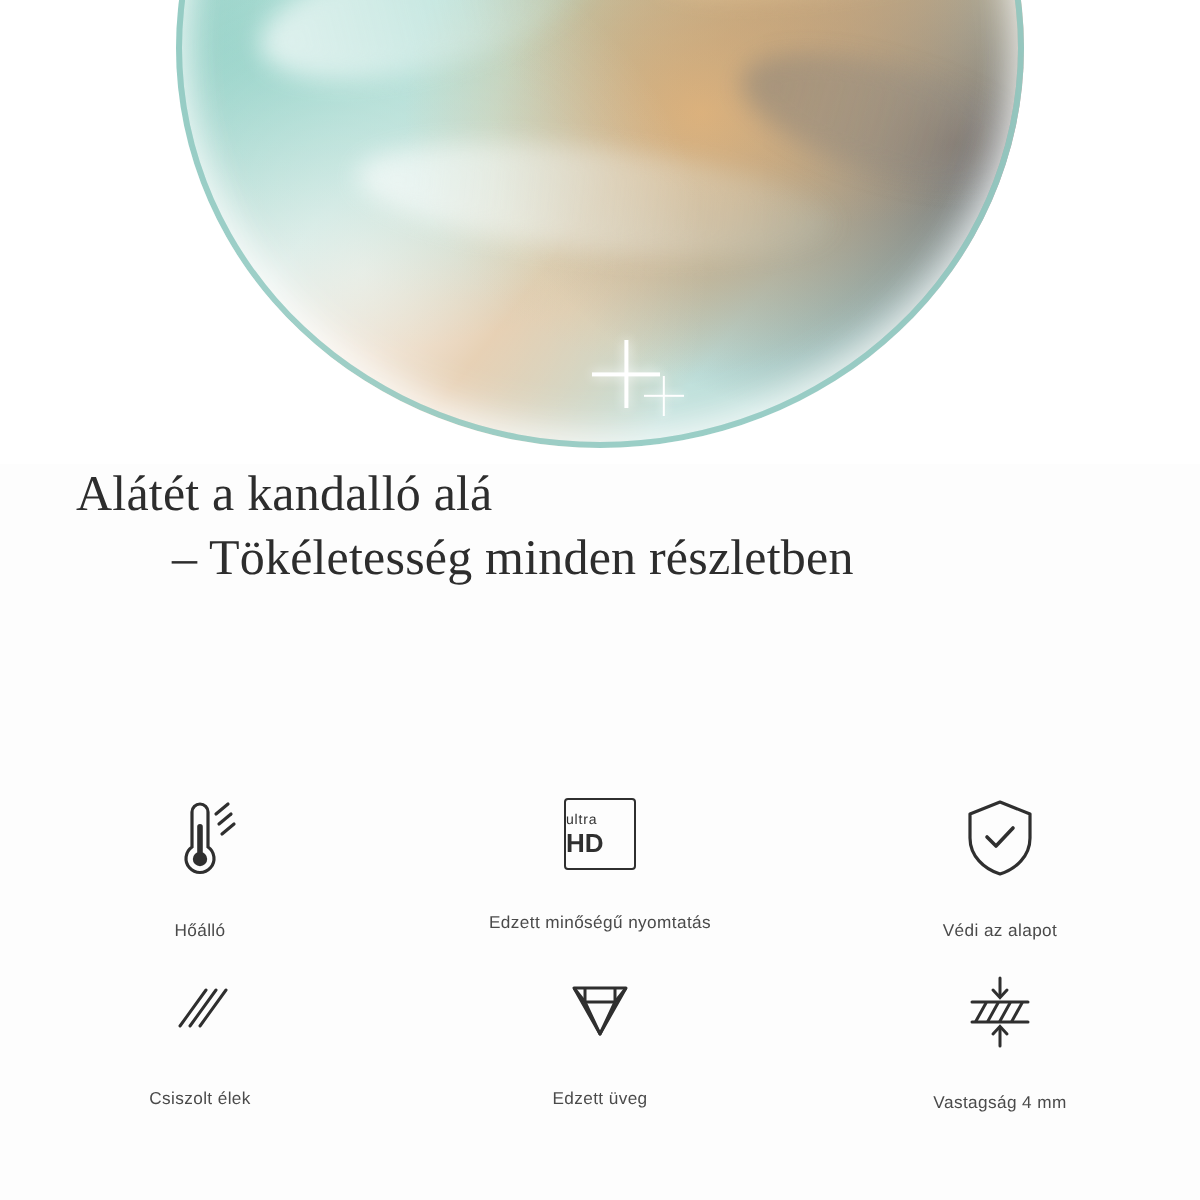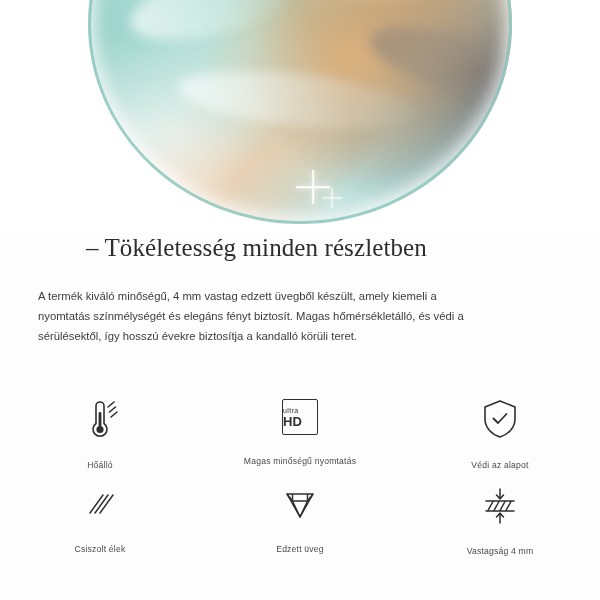--- a/index.html
+++ b/index.html
@@ -199,23 +199,23 @@
       <div class="marble-streak s4"></div>
       <div class="marble-streak s5"></div>
 
     </div>
     <div class="hero-glint"></div>
     <div class="hero-glint2"></div>
   </div>
 
   <div class="content">
     <h1 class="headline">
+      <span>Alátét a kandalló alá</span>
       <span class="line2">– Tökéletesség minden részletben</span>
     </h1>
-    <p class="body-copy">A termék kiváló minőségű, 4 mm vastag edzett üvegből készült, amely kiemeli a nyomtatás színmélységét és elegáns fényt biztosít. Magas hőmérsékletálló, és védi a sérülésektől, így hosszú évekre biztosítja a kandalló körüli teret.</p>
   </div>
 
   <div class="features">
 
     <div class="feature">
       <div class="feature-icon">
         <svg width="40" height="42" viewBox="0 0 40 42">
           <g fill="none" stroke="#2f2f2f" stroke-width="1.6" stroke-linecap="round">
             <path d="M16 8 a4 4 0 0 1 8 0 v17.5 a7 7 0 1 1 -8 0 Z"></path>
             <line x1="28" y1="9" x2="34" y2="4"></line>
@@ -229,21 +229,21 @@
       <div class="feature-label">Hőálló</div>
     </div>
 
     <div class="feature">
       <div class="feature-icon">
         <div class="ultra-hd-box">
           <span class="u">ultra</span>
           <span class="hd">HD</span>
         </div>
       </div>
-      <div class="feature-label">Magas minőségű nyomtatás</div>
+      <div class="feature-label">Edzett minőségű nyomtatás</div>
     </div>
 
     <div class="feature">
       <div class="feature-icon">
         <svg width="38" height="42" viewBox="0 0 38 42">
           <path d="M19 3 L34 9 v12 c0 9 -7 15.5 -15 18 C11 36.5 4 30 4 21 V9 Z" fill="none" stroke="#2f2f2f" stroke-width="1.6" stroke-linejoin="round"></path>
           <path d="M12.5 20.5 l4.5 4.5 l8.5 -9" fill="none" stroke="#2f2f2f" stroke-width="1.8" stroke-linecap="round" stroke-linejoin="round"></path>
         </svg>
       </div>
       <div class="feature-label">Védi az alapot</div>

